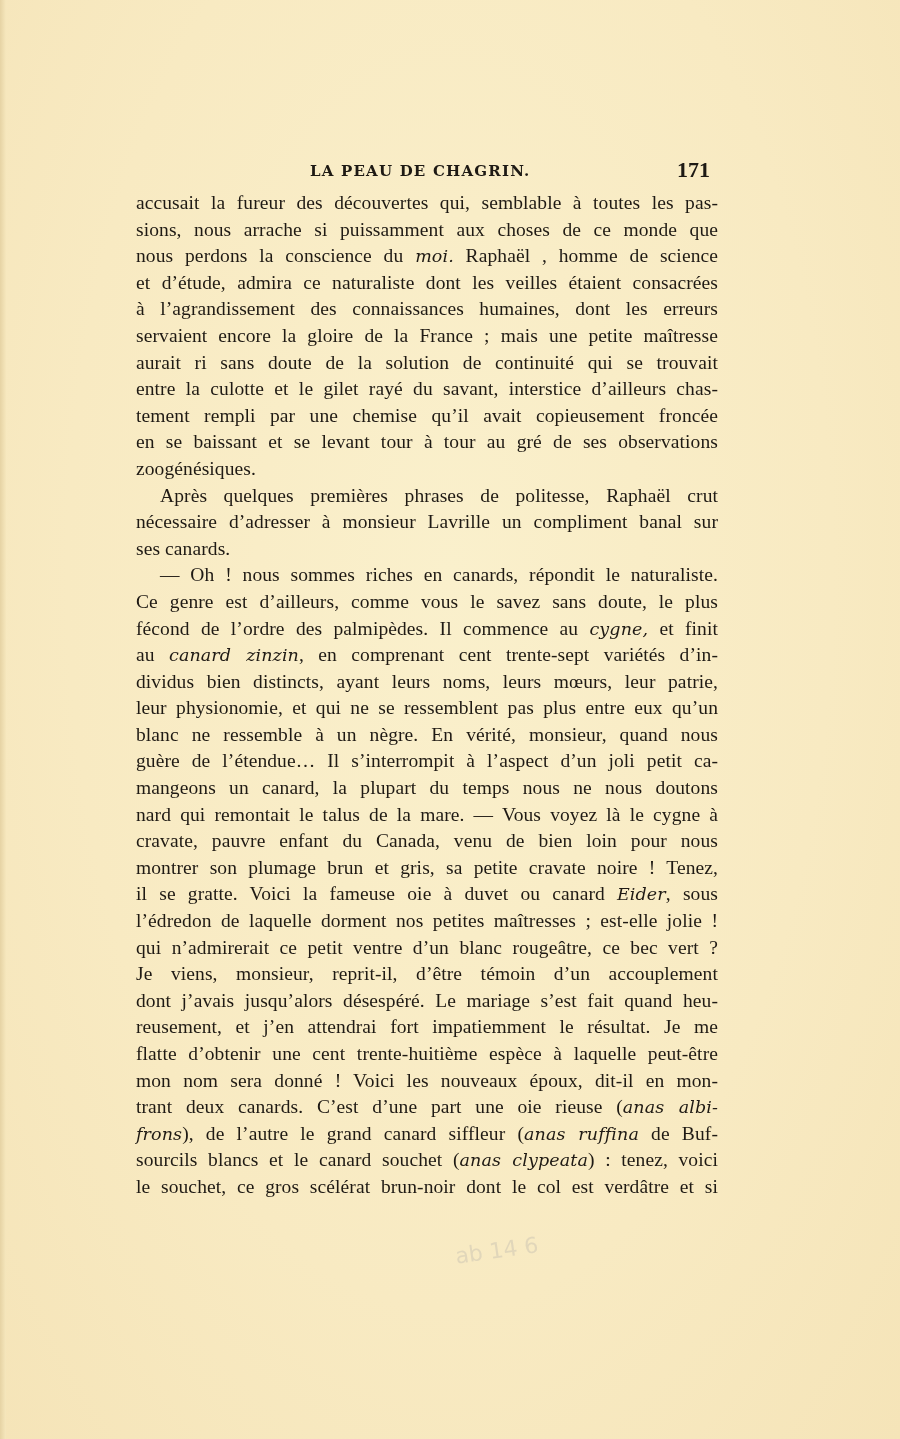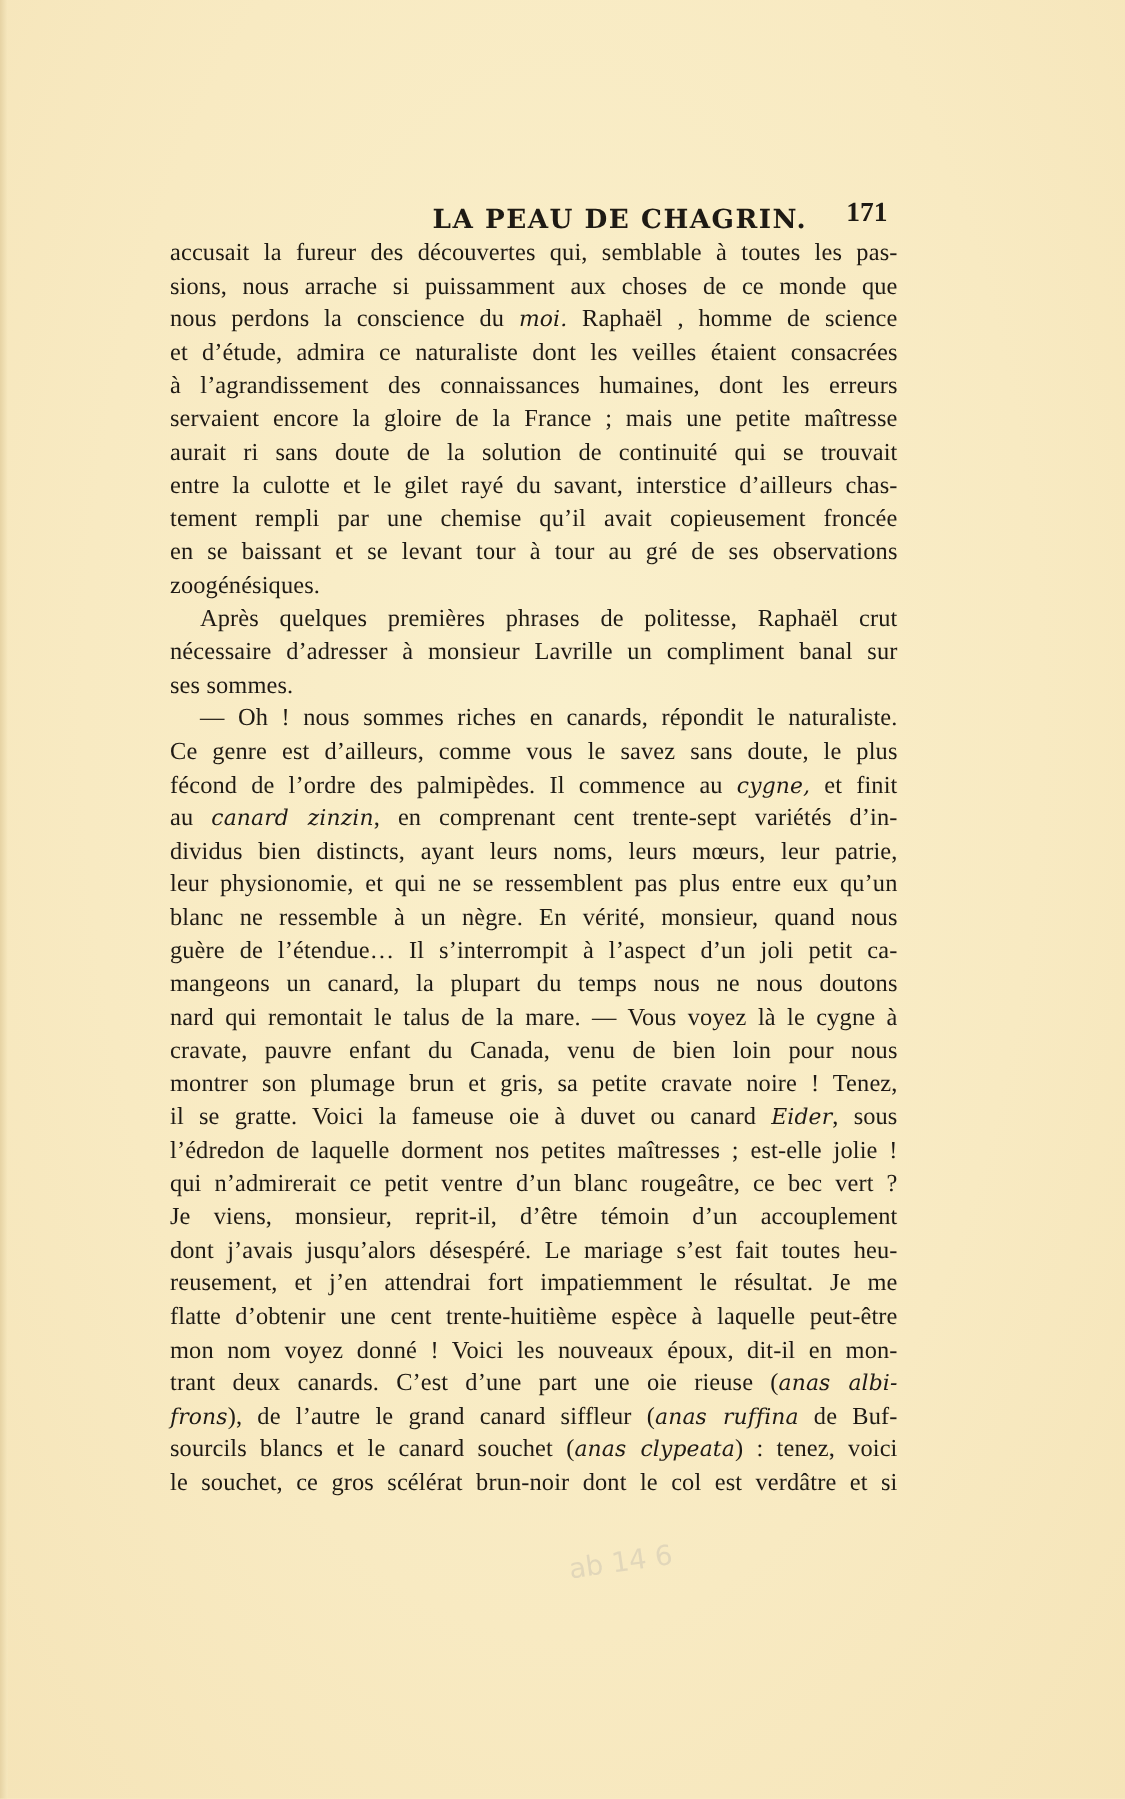--- a/index.html
+++ b/index.html
@@ -32,24 +32,23 @@
       top: 157px;
       width: 582px;
       height: 30px;
       font-family: "DejaVu Serif", serif;
       color: #1e1a14;
     }
     .running-title {
       position: absolute;
       left: 180px;
       top: 5px;
-      font-size: 21px;
+      font-size: 15px;
       font-weight: bold;
       letter-spacing: 1.2px;
-      margin-left: 36px;
     }
     .page-number {
       position: absolute;
       right: 2px;
       top: 0;
       font-size: 22px;
       font-family: "Liberation Serif", serif;
       font-weight: bold;
     }
     .text-block {
@@ -109,41 +108,41 @@
       <span class="line">et d’étude, admira ce naturaliste dont les veilles étaient consacrées</span>
       <span class="line">à l’agrandissement des connaissances humaines, dont les erreurs</span>
       <span class="line">servaient encore la gloire de la France ; mais une petite maîtresse</span>
       <span class="line">aurait ri sans doute de la solution de continuité qui se trouvait</span>
       <span class="line">entre la culotte et le gilet rayé du savant, interstice d’ailleurs chas-</span>
       <span class="line">tement rempli par une chemise qu’il avait copieusement froncée</span>
       <span class="line">en se baissant et se levant tour à tour au gré de ses observations</span>
       <span class="line last">zoogénésiques.</span>
       <span class="line indent">Après quelques premières phrases de politesse, Raphaël crut</span>
       <span class="line">nécessaire d’adresser à monsieur Lavrille un compliment banal sur</span>
-      <span class="line last">ses sommes.</span>
+      <span class="line last">ses canards.</span>
       <span class="line indent">— Oh ! nous sommes riches en canards, répondit le naturaliste.</span>
       <span class="line">Ce genre est d’ailleurs, comme vous le savez sans doute, le plus</span>
       <span class="line">fécond de l’ordre des palmipèdes. Il commence au <span class="it">cygne,</span> et finit</span>
       <span class="line">au <span class="it">canard zinzin</span>, en comprenant cent trente-sept variétés d’in-</span>
       <span class="line">dividus bien distincts, ayant leurs noms, leurs mœurs, leur patrie,</span>
       <span class="line">leur physionomie, et qui ne se ressemblent pas plus entre eux qu’un</span>
       <span class="line">blanc ne ressemble à un nègre. En vérité, monsieur, quand nous</span>
       <span class="line">guère de l’étendue… Il s’interrompit à l’aspect d’un joli petit ca-</span>
       <span class="line">mangeons un canard, la plupart du temps nous ne nous doutons</span>
       <span class="line">nard qui remontait le talus de la mare. — Vous voyez là le cygne à</span>
       <span class="line">cravate, pauvre enfant du Canada, venu de bien loin pour nous</span>
       <span class="line">montrer son plumage brun et gris, sa petite cravate noire ! Tenez,</span>
       <span class="line">il se gratte. Voici la fameuse oie à duvet ou canard <span class="it">Eider</span>, sous</span>
       <span class="line">l’édredon de laquelle dorment nos petites maîtresses ; est-elle jolie !</span>
       <span class="line">qui n’admirerait ce petit ventre d’un blanc rougeâtre, ce bec vert ?</span>
       <span class="line">Je viens, monsieur, reprit-il, d’être témoin d’un accouplement</span>
-      <span class="line">dont j’avais jusqu’alors désespéré. Le mariage s’est fait toutes heu-</span>
+      <span class="line">dont j’avais jusqu’alors désespéré. Le mariage s’est fait quand heu-</span>
       <span class="line">reusement, et j’en attendrai fort impatiemment le résultat. Je me</span>
       <span class="line">flatte d’obtenir une cent trente-huitième espèce à laquelle peut-être</span>
-      <span class="line">mon nom voyez donné ! Voici les nouveaux époux, dit-il en mon-</span>
+      <span class="line">mon nom sera donné ! Voici les nouveaux époux, dit-il en mon-</span>
       <span class="line">trant deux canards. C’est d’une part une oie rieuse (<span class="it">anas albi-</span></span>
       <span class="line"><span class="it">frons</span>), de l’autre le grand canard siffleur (<span class="it">anas ruffina</span> de Buf-</span>
       <span class="line">sourcils blancs et le canard souchet (<span class="it">anas clypeata</span>) : tenez, voici</span>
       <span class="line">le souchet, ce gros scélérat brun-noir dont le col est verdâtre et si</span>
     </div>
 
   <div class="pencil-mark">ab 14 6</div>
 </div>
 
 </body></html>

